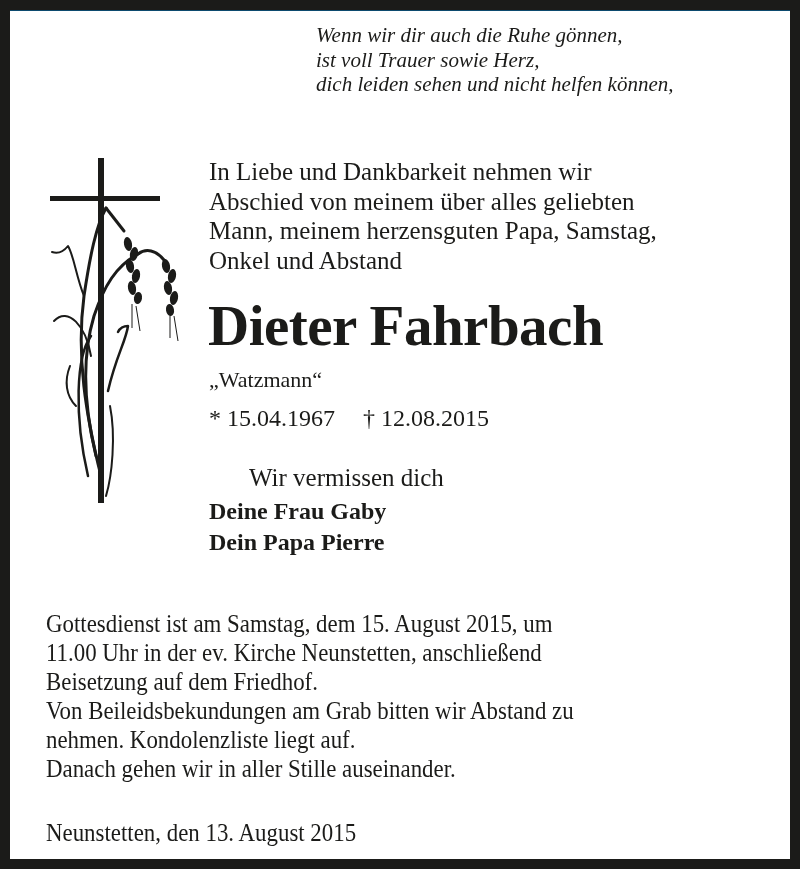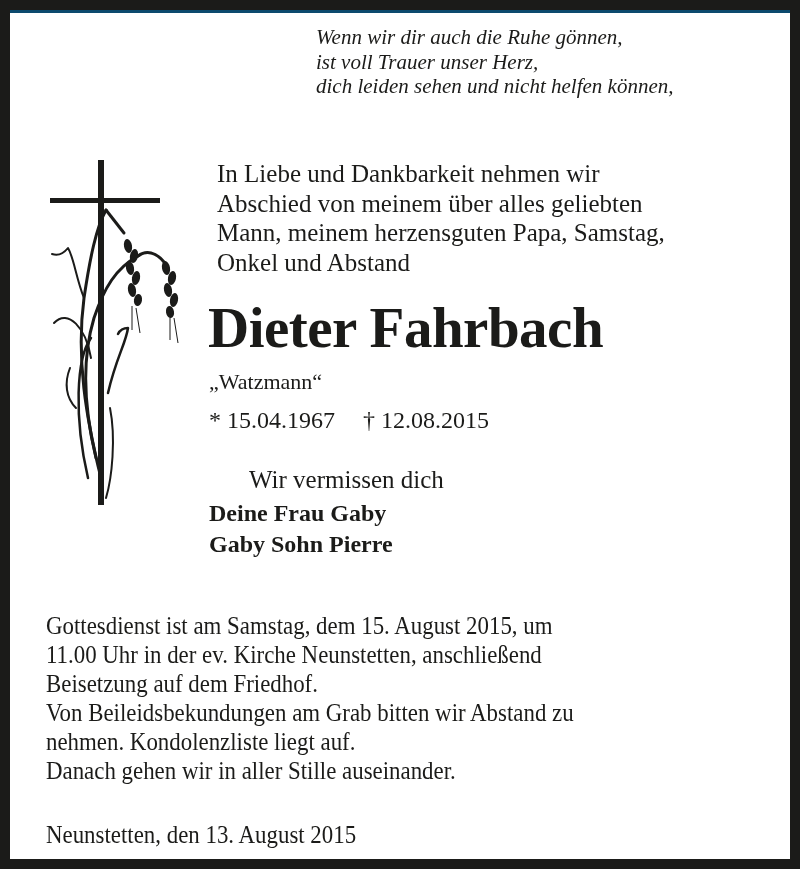--- a/index.html
+++ b/index.html
@@ -1,43 +1,43 @@
 <!DOCTYPE html>
 <html><head>
 <meta charset="utf-8">
 <style>
   html, body { margin: 0; padding: 0; }
   body { width: 800px; height: 869px; background: #1b1b19; position: relative; overflow: hidden; }
   .page {
     position: absolute; left: 10px; top: 10px; width: 780px; height: 849px;
-    background: #ffffff; border-top: 3px solid #0c4a6e; box-sizing: border-box;
+    background: #ffffff; border-top: 1px solid #0c4a6e; box-sizing: border-box;
   }
   .txt { position: absolute; color: #1b1b19; font-family: "Liberation Serif", "DejaVu Serif", serif; white-space: nowrap; }
   .poem { left: 306px; top: 12px; font-style: italic; font-size: 21px; line-height: 24.5px; }
-  .intro { left: 199px; top: 146px; font-size: 25px; line-height: 29.5px; margin-left: 8px; }
+  .intro { left: 199px; top: 146px; font-size: 25px; line-height: 29.5px; }
   .name { left: 198px; top: 283px; font-size: 57px; font-weight: bold; line-height: 64px; letter-spacing: -0.5px; }
   .nick { left: 199px; top: 356px; font-size: 22px; line-height: 26px; }
   .dates { left: 199px; top: 393px; font-size: 24px; line-height: 28px; }
   .dates span { display: inline-block; }
   .dates .gap { width: 28px; }
   .miss { left: 199px; top: 452px; font-size: 25px; line-height: 30px; margin-left: 40px; }
   .family { left: 199px; top: 485px; font-size: 24px; font-weight: bold; line-height: 31px; }
   .service { left: 36px; top: 598px; font-size: 26px; line-height: 29px; transform: scaleX(0.88); transform-origin: left top; }
   .place { left: 36px; top: 807px; font-size: 26px; line-height: 29px; transform: scaleX(0.88); transform-origin: left top; }
   .block-line { display: block; }
   .emblem { position: absolute; left: 36px; top: 145px; }
 </style>
 </head>
 <body>
 
 <div class="page">
 
   <div class="txt poem">
     <span class="block-line">Wenn wir dir auch die Ruhe gönnen,</span>
-    <span class="block-line">ist voll Trauer unser Herz,</span>
+    <span class="block-line">ist voll Trauer sowie Herz,</span>
     <span class="block-line">dich leiden sehen und nicht helfen können,</span>
   </div>
 
   <div class="emblem">
     <svg width="150" height="362" viewBox="0 0 150 362" xmlns="http://www.w3.org/2000/svg">
       <g fill="none" stroke="#1b1b19" stroke-linecap="round" stroke-linejoin="round">
 
         <rect x="52" y="2" width="6" height="345" fill="#1b1b19" stroke="none"></rect>
         <rect x="4" y="40" width="110" height="5" fill="#1b1b19" stroke="none"></rect>
 
@@ -84,21 +84,21 @@
 
   <div class="txt nick">„Watzmann“</div>
   <div class="txt name">Dieter Fahrbach</div>
   <div class="txt dates">
     <span>* 15.04.1967</span><span class="gap"></span><span>† 12.08.2015</span>
   </div>
 
   <div class="txt miss">Wir vermissen dich</div>
   <div class="txt family">
     <span class="block-line">Deine Frau Gaby</span>
-    <span class="block-line">Gaby Sohn Pierre</span>
+    <span class="block-line">Dein Papa Pierre</span>
   </div>
 
   <div class="txt service">
     <span class="block-line">Gottesdienst ist am Samstag, dem 15. August 2015, um</span>
     <span class="block-line">11.00 Uhr in der ev. Kirche Neunstetten, anschließend</span>
     <span class="block-line">Beisetzung auf dem Friedhof.</span>
     <span class="block-line">Von Beileidsbekundungen am Grab bitten wir Abstand zu</span>
     <span class="block-line">nehmen. Kondolenzliste liegt auf.</span>
     <span class="block-line">Danach gehen wir in aller Stille auseinander.</span>
   </div>

